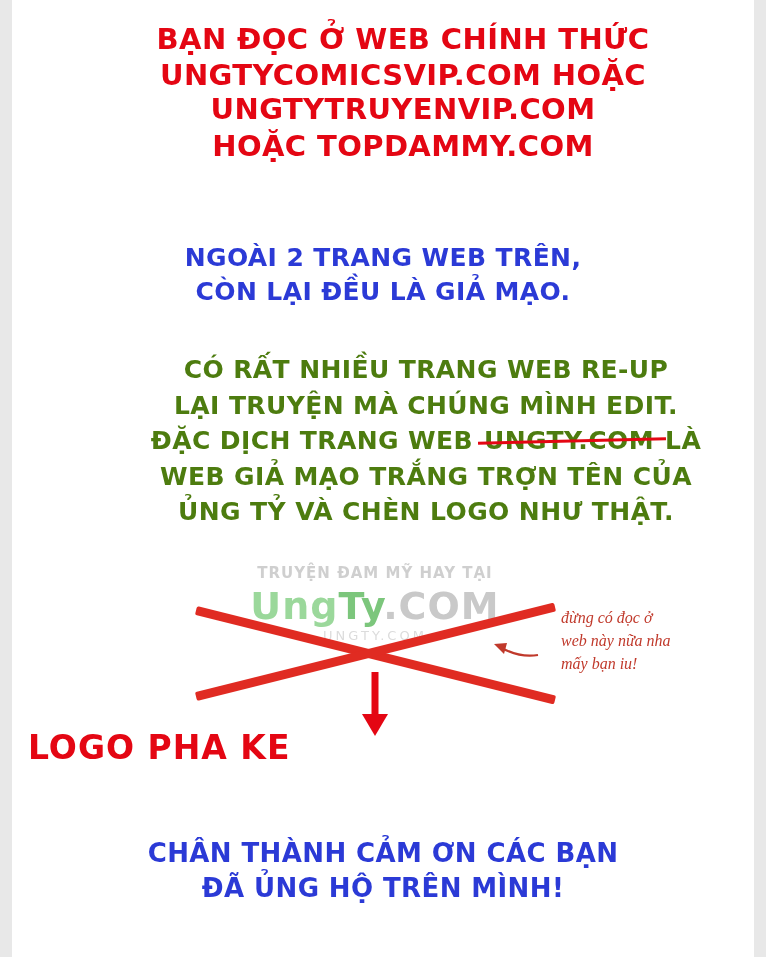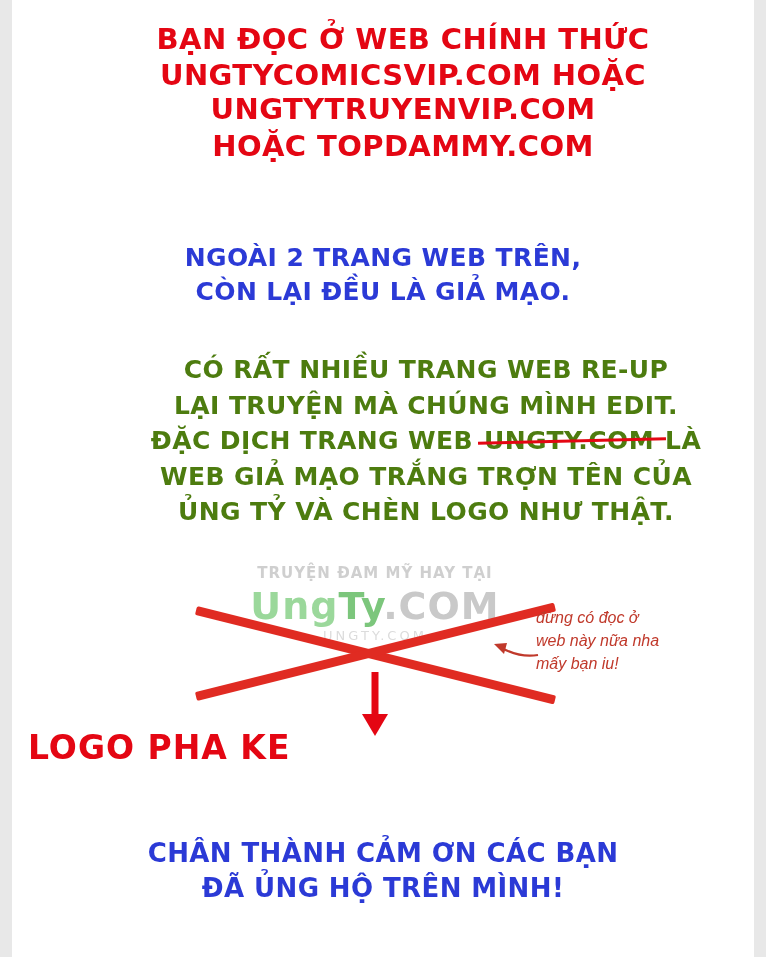--- a/index.html
+++ b/index.html
@@ -161,25 +161,25 @@
     text-align: left;
     font-size: 33px;
     font-weight: 700;
     color: #e40613;
     letter-spacing: 1px;
     padding-left: 28px;
   }
 
   #handwrite {
     position: absolute;
-    left: 536px;
+    left: 561px;
     top: 606px;
     width: 190px;
     color: #c0392b;
-    font-family: Liberation Sans, sans-serif;
+    font-family: Liberation Serif, serif;
     font-size: 16px;
     line-height: 1.45;
     font-style: italic;
   }
   #side-arrow {
     position: absolute;
     left: 492px;
     top: 636px;
     width: 48px;
     height: 26px;

